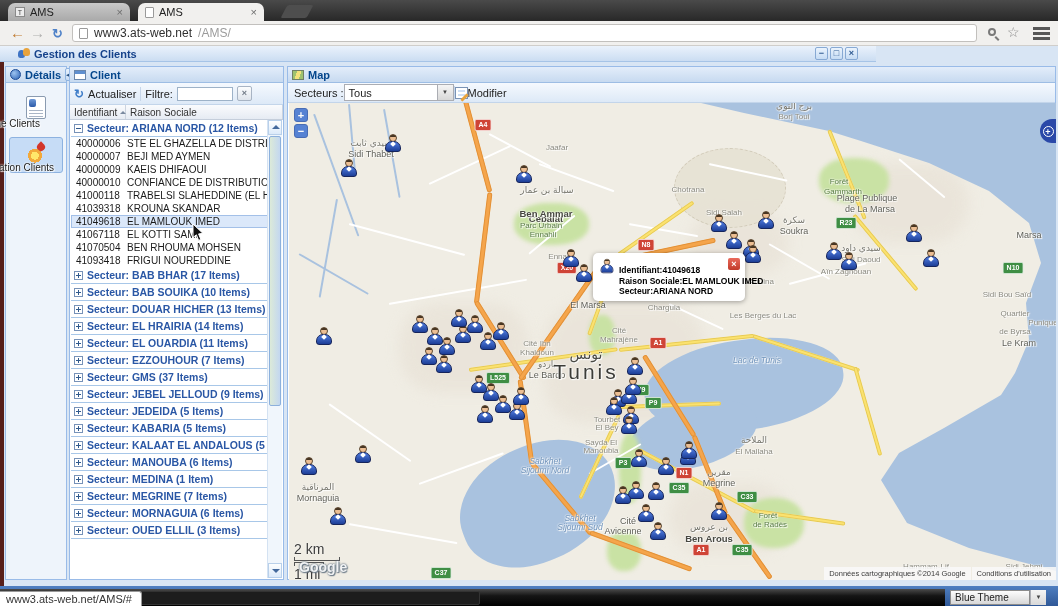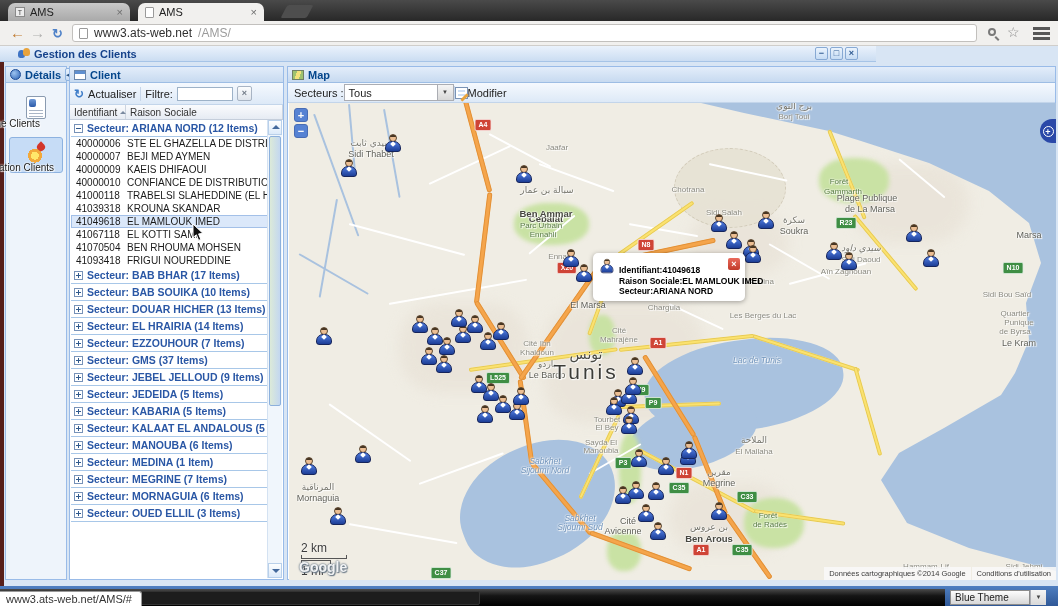--- a/index.html
+++ b/index.html
@@ -121,21 +121,21 @@
   .marker .bd{position:absolute;left:0;top:7px;width:16px;height:11px;background:linear-gradient(#4f7ce0,#1d3e96);border:1px solid #16255c;border-radius:7px 7px 3px 3px}
   .marker .cl{position:absolute;left:6px;top:8px;width:4px;height:4px;background:#fff;transform:rotate(45deg)}
   #mapzoom{position:absolute;left:5px;top:5px;z-index:10}
   .zbtn{width:14px;height:14px;background:#4a7ad2;border:1px solid #3a62b0;border-radius:3px;color:#fff;font-weight:bold;font-size:11px;text-align:center;line-height:12px;margin-bottom:2px;opacity:.92}
   #expander{position:absolute;right:0;top:16px;width:16px;height:24px;background:#2a48a8;border-radius:12px 0 0 12px;z-index:10;display:flex;align-items:center;justify-content:center}
   #expander span{width:11px;height:11px;border:1px solid #fff;border-radius:50%;color:#fff;font-size:9px;font-weight:bold;line-height:10px;text-align:center}
   #popup{position:absolute;left:304px;top:150px;width:152px;height:48px;background:#fff;border-radius:5px;box-shadow:0 1px 5px rgba(0,0,0,.35);z-index:9}
   #popup .marker{left:14px;top:20px;transform:scale(.8)}
   #popupclose{position:absolute;right:5px;top:5px;width:12px;height:12px;background:linear-gradient(#ea6a5b,#c13a2a);border-radius:2px;color:#fff;font-size:9px;font-weight:bold;text-align:center;line-height:12px}
   #popuptext{position:absolute;left:26px;top:12px;font-size:8.5px;font-weight:bold;color:#000;line-height:10.5px;white-space:nowrap}
-  #scalebox{position:absolute;left:12px;top:438px;z-index:10;font-size:12px;color:#3c3c3c;text-shadow:0 0 2px #fff}
+  #scalebox{position:absolute;left:5px;top:438px;z-index:10;font-size:14px;color:#3c3c3c;text-shadow:0 0 2px #fff}
   #scalebox .bkm{width:46px;height:4px;border:1px solid #555;border-top:none}
   #scalebox .bmi{width:30px;height:4px;border:1px solid #555;border-bottom:none;margin-top:1px}
   #watermark{position:absolute;left:10px;top:456px;z-index:10;font-size:14px;font-weight:bold;color:rgba(255,255,255,.9);text-shadow:0 0 2px #6b7a88,0 0 2px #6b7a88,1px 1px 1px #6b7a88}
   #attrib{position:absolute;right:0;bottom:0;z-index:11;display:flex;gap:1px;font-size:7.5px;color:#3c3c3c}
   #attrib span{background:rgba(248,248,248,.88);padding:2px 5px}
   
   #appbottom{position:absolute;left:0;top:586px;width:1058px;height:20px;background:linear-gradient(#4f7fc1,#2f5897)}
   #taskbar{position:absolute;left:0;top:589px;width:945px;height:17px;background:linear-gradient(#4a4a4a 0,#151515 40%,#000 100%)}
   #taskbtn{position:absolute;left:140px;top:591px;width:340px;height:14px;background:#1d1d1d;border:1px solid #333;border-radius:2px}
   #statusbubble{position:absolute;left:0;top:591px;height:15px;background:#fff;border:1px solid #999;border-left:none;border-bottom:none;border-radius:0 3px 0 0;font-size:11px;color:#333;padding:1px 9px 0 6px;z-index:20;white-space:nowrap}
@@ -282,20 +282,24 @@
             <i class="pm plus"></i>
             <span>Secteur: BAB SOUIKA (10 Items)</span>
           </div>
           <div class="ggroup">
             <i class="pm plus"></i>
             <span>Secteur: DOUAR HICHER (13 Items)</span>
           </div>
           <div class="ggroup">
             <i class="pm plus"></i>
             <span>Secteur: EL HRAIRIA (14 Items)</span>
+          </div>
+          <div class="ggroup">
+            <i class="pm plus"></i>
+            <span>Secteur: EL OUARDIA (11 Items)</span>
           </div>
           <div class="ggroup">
             <i class="pm plus"></i>
             <span>Secteur: EZZOUHOUR (7 Items)</span>
           </div>
           <div class="ggroup">
             <i class="pm plus"></i>
             <span>Secteur: GMS (37 Items)</span>
           </div>
           <div class="ggroup">
@@ -451,26 +455,26 @@
         <span class="lbl small" style="left: 505px; top: 13px;">Borj Toui</span>
         <span class="lbl small" style="left: 399px; top: 86px;">Chotrana</span>
         <span class="lbl small" style="left: 435px; top: 109px;">Sidi Salah</span>
         <span class="lbl ar" style="left: 505px; top: 117px;">سكرة</span>
         <span class="lbl town" style="left: 505px; top: 128px;">Soukra</span>
         <span class="lbl park" style="left: 550px; top: 78px;">Forêt</span>
         <span class="lbl park" style="left: 554px; top: 88px;">Gammarth</span>
         <span class="lbl town" style="left: 578px; top: 95px;">Plage Publique</span>
         <span class="lbl town" style="left: 581px; top: 106px;">de La Marsa</span>
         <span class="lbl town" style="left: 740px; top: 132px;">Marsa</span>
-        <span class="lbl ar" style="left: 572px; top: 145px; font-style: italic;">سيدي داود</span>
+        <span class="lbl ar" style="left: 572px; top: 145px;">سيدي داود</span>
         <span class="lbl small" style="left: 572px; top: 156px;">Sidi Daoud</span>
         <span class="lbl small" style="left: 557px; top: 168px;">Aïn Zaghouan</span>
         <span class="lbl small" style="left: 718px; top: 191px;">Sidi Bou Saïd</span>
         <span class="lbl small" style="left: 726px; top: 210px;">Quartier</span>
-        <span class="lbl small" style="left: 730px; top: 219px;">Punique</span>
+        <span class="lbl small" style="left: 754px; top: 219px;">Punique</span>
         <span class="lbl small" style="left: 726px; top: 228px;">de Byrsa</span>
         <span class="lbl park" style="left: 252px; top: 122px;">Parc Urbain</span>
         <span class="lbl park" style="left: 254px; top: 131px;">Ennahli</span>
         <span class="lbl small" style="left: 272px; top: 153px;">Ennasr</span>
         <span class="lbl town" style="left: 299px; top: 202px;">El Marsa</span>
         <span class="lbl small" style="left: 375px; top: 204px;">Charguia</span>
         <span class="lbl small" style="left: 330px; top: 227px;">Cité</span>
         <span class="lbl small" style="left: 330px; top: 236px;">Mahrajène</span>
         <span class="lbl ar" style="left: 258px; top: 261px;">باردو</span>
         <span class="lbl town" style="left: 258px; top: 272px;">Le Bardo</span>

